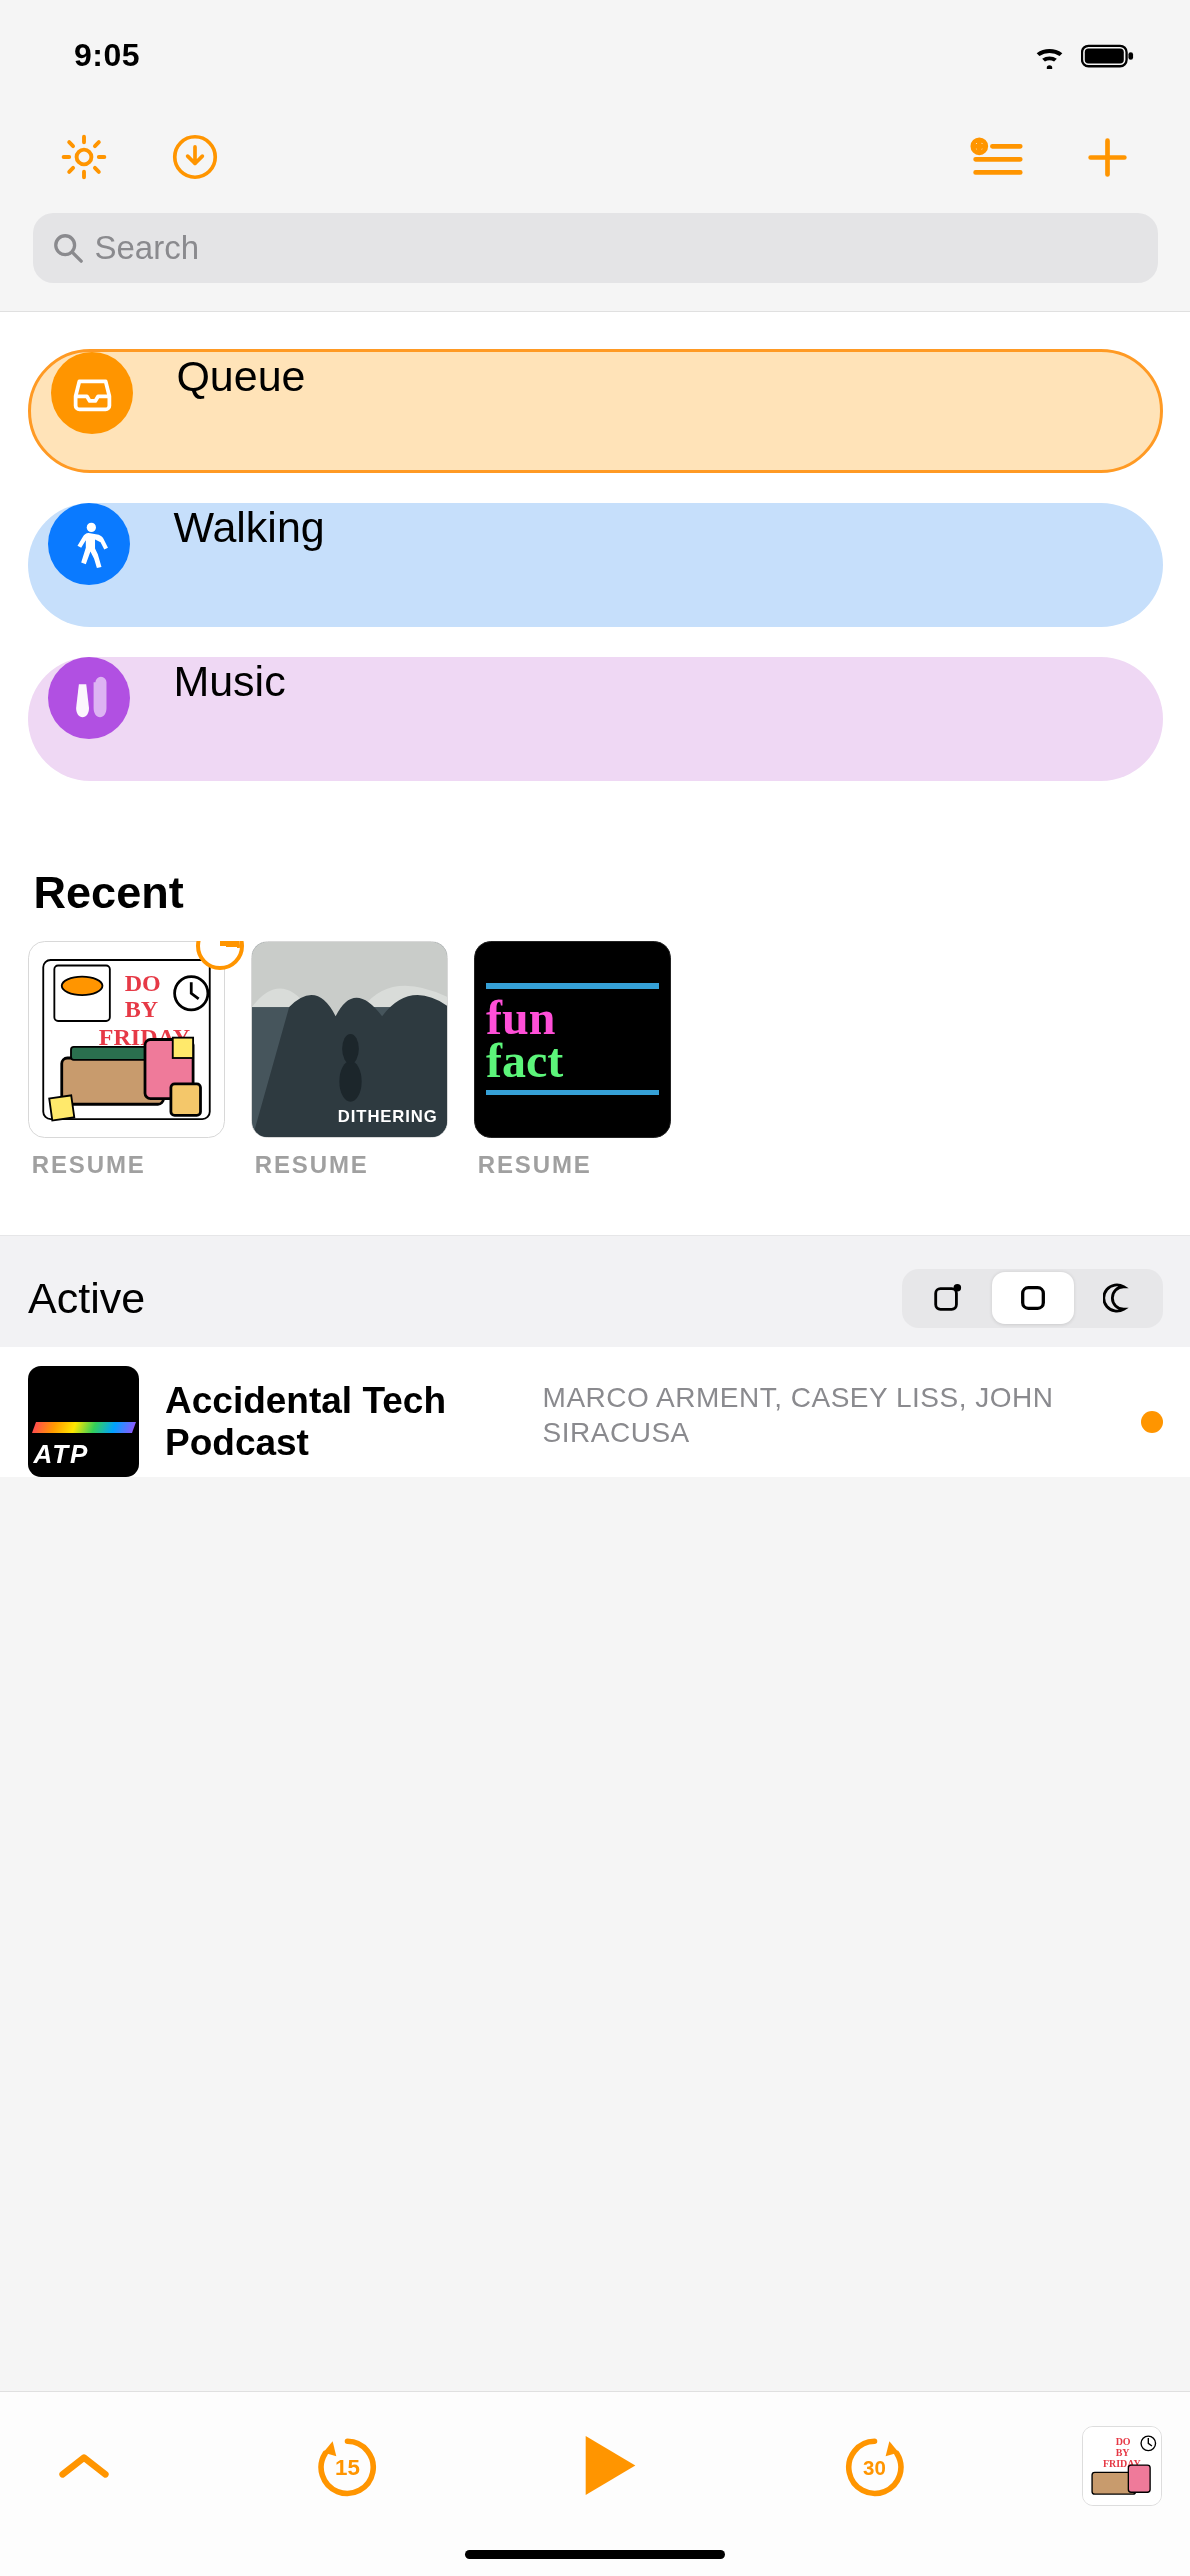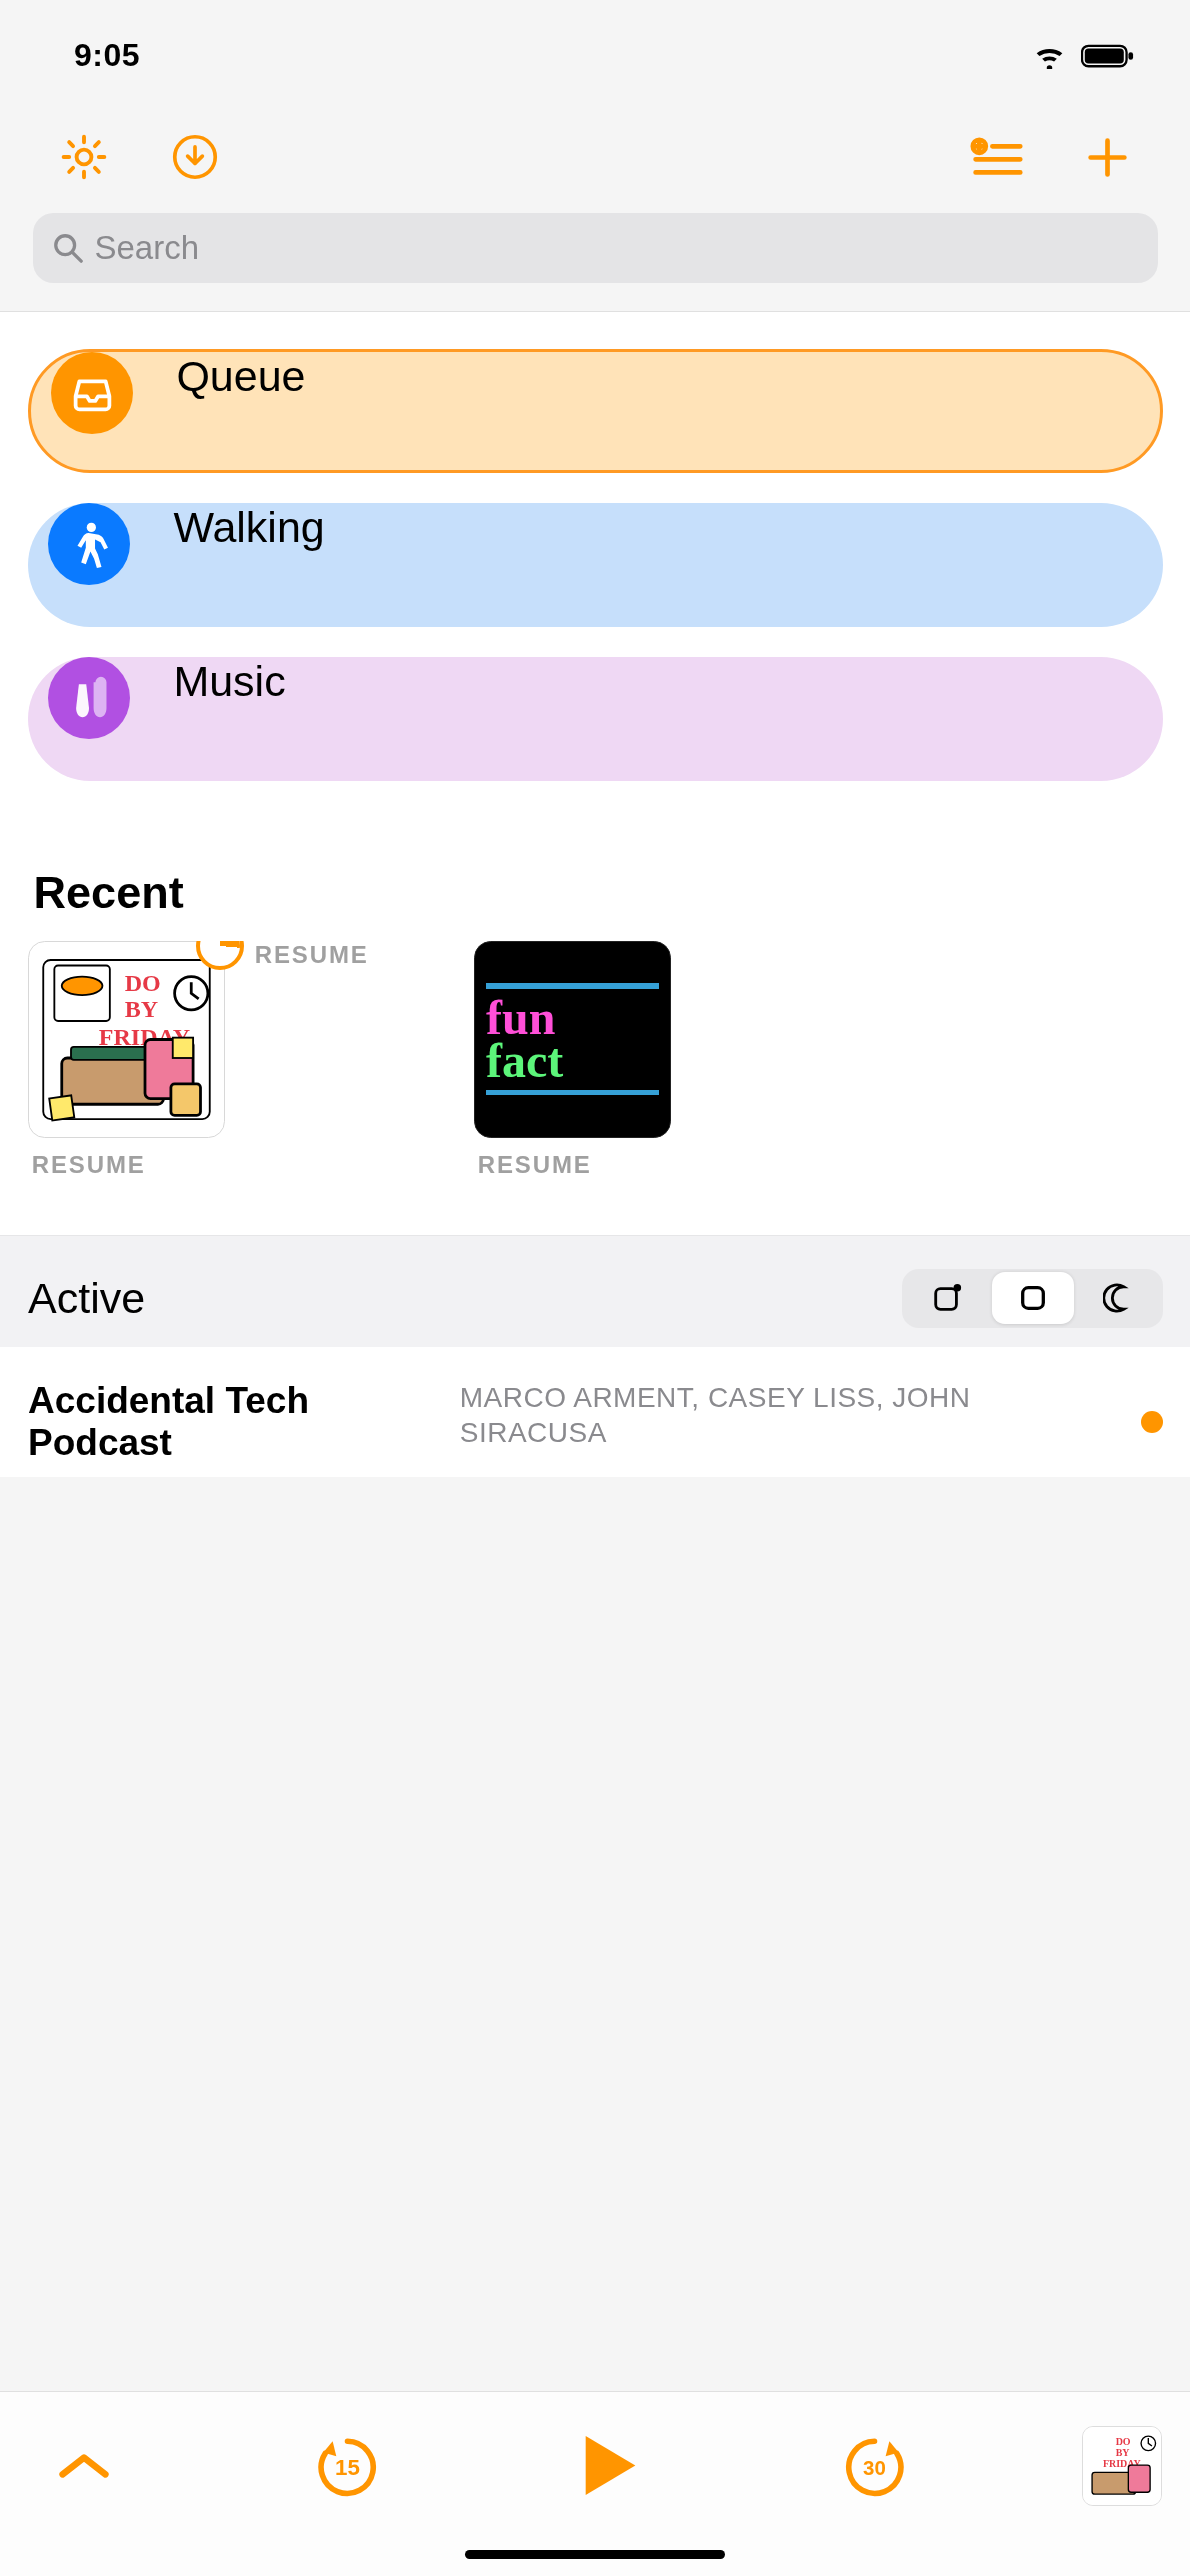--- a/index.html
+++ b/index.html
@@ -191,20 +191,31 @@
           <rect x="148" y="148" width="32" height="34" rx="4" fill="#f4c76a" stroke="#000" stroke-width="3"></rect>
           <rect x="150" y="98" width="22" height="22" fill="#ffe96b" stroke="#000" stroke-width="2"></rect>
           <rect x="18" y="162" width="24" height="24" fill="#ffe96b" stroke="#000" stroke-width="2" transform="rotate(-8 30 174)"></rect>
         </svg>
       </div>
       <div class="badge-progress"></div>
       <div class="resume-label">RESUME</div>
     </div>
 
     <div class="recent-item">
+      <div class="recent-art art-dithering">
+        <svg width="197" height="197" viewBox="0 0 212 212" style="position:absolute;inset:0;">
+          <rect width="212" height="212" fill="#46555c"></rect>
+          <rect x="0" y="0" width="212" height="70" fill="#d9dcd9"></rect>
+          <path d="M0 70 Q30 30 60 70 T120 70 T212 60 V0 H0z" fill="#c9ccc9"></path>
+          <path d="M40 70 Q70 40 90 80 Q110 40 140 80 Q170 40 212 70 V212 H0z" fill="#2e3a40"></path>
+          <ellipse cx="106" cy="150" rx="12" ry="22" fill="#1c262b"></ellipse>
+          <ellipse cx="106" cy="115" rx="9" ry="16" fill="#1c262b"></ellipse>
+        </svg>
+        <span style="position:relative;">DITHERING</span>
+      </div>
       <div class="resume-label">RESUME</div>
     </div>
 
     <div class="recent-item">
       <div class="recent-art art-funfact" style="border:0.9px solid #222;">
         <div class="bar"></div>
         <div class="fun">fun</div>
         <div class="fact">fact</div>
         <div class="bar"></div>
       </div>
@@ -233,20 +244,24 @@
               <path d="M22 4a14 14 0 100 24 11 11 0 010-24z"></path>
             </svg>
         </div>
       </div>
     </div>
   </div>
 
 </div>
 
 <div class="podcast-row">
+  <div class="podcast-art">
+    <div class="stripes"></div>
+    <div class="atp">ATP</div>
+  </div>
   <div class="podcast-text">
     <div class="podcast-title">Accidental Tech Podcast</div>
     <div class="podcast-authors">MARCO ARMENT, CASEY LISS, JOHN SIRACUSA</div>
   </div>
   <div class="dot"></div>
 </div>
 
 <div class="miniplayer">
   <div class="mp-btn">
     <svg width="54" height="32" viewBox="0 0 58 34" fill="none" stroke="#ff9500" stroke-width="7" stroke-linecap="round" stroke-linejoin="round">

